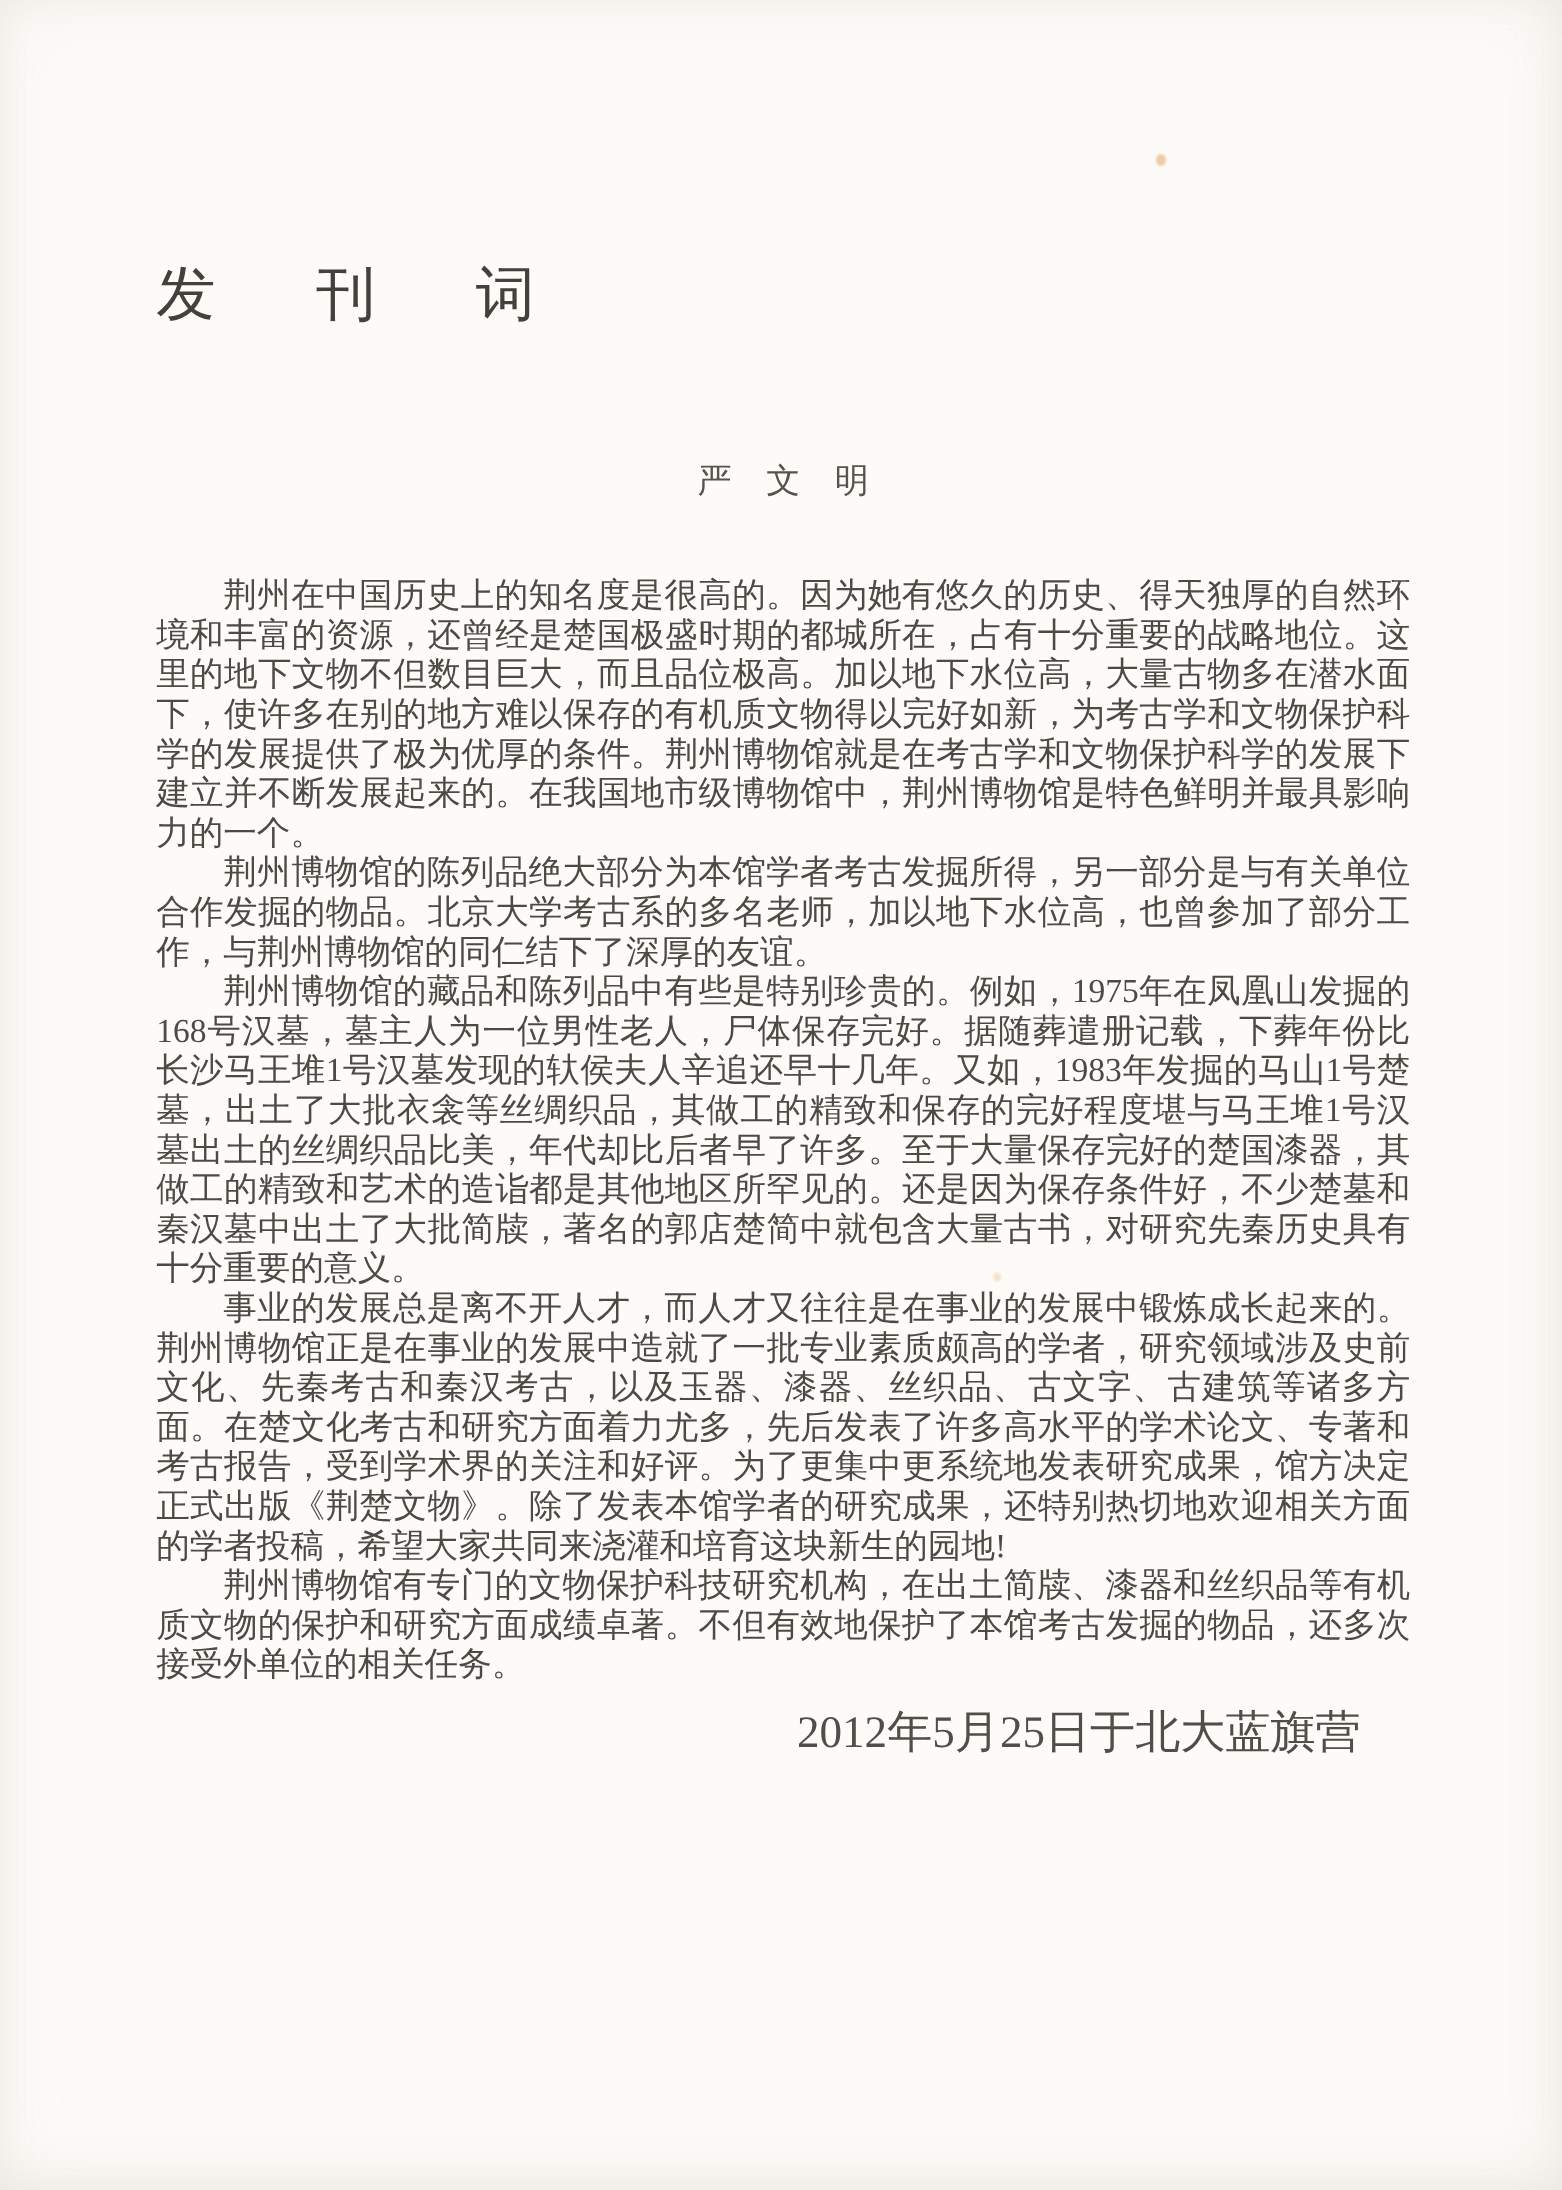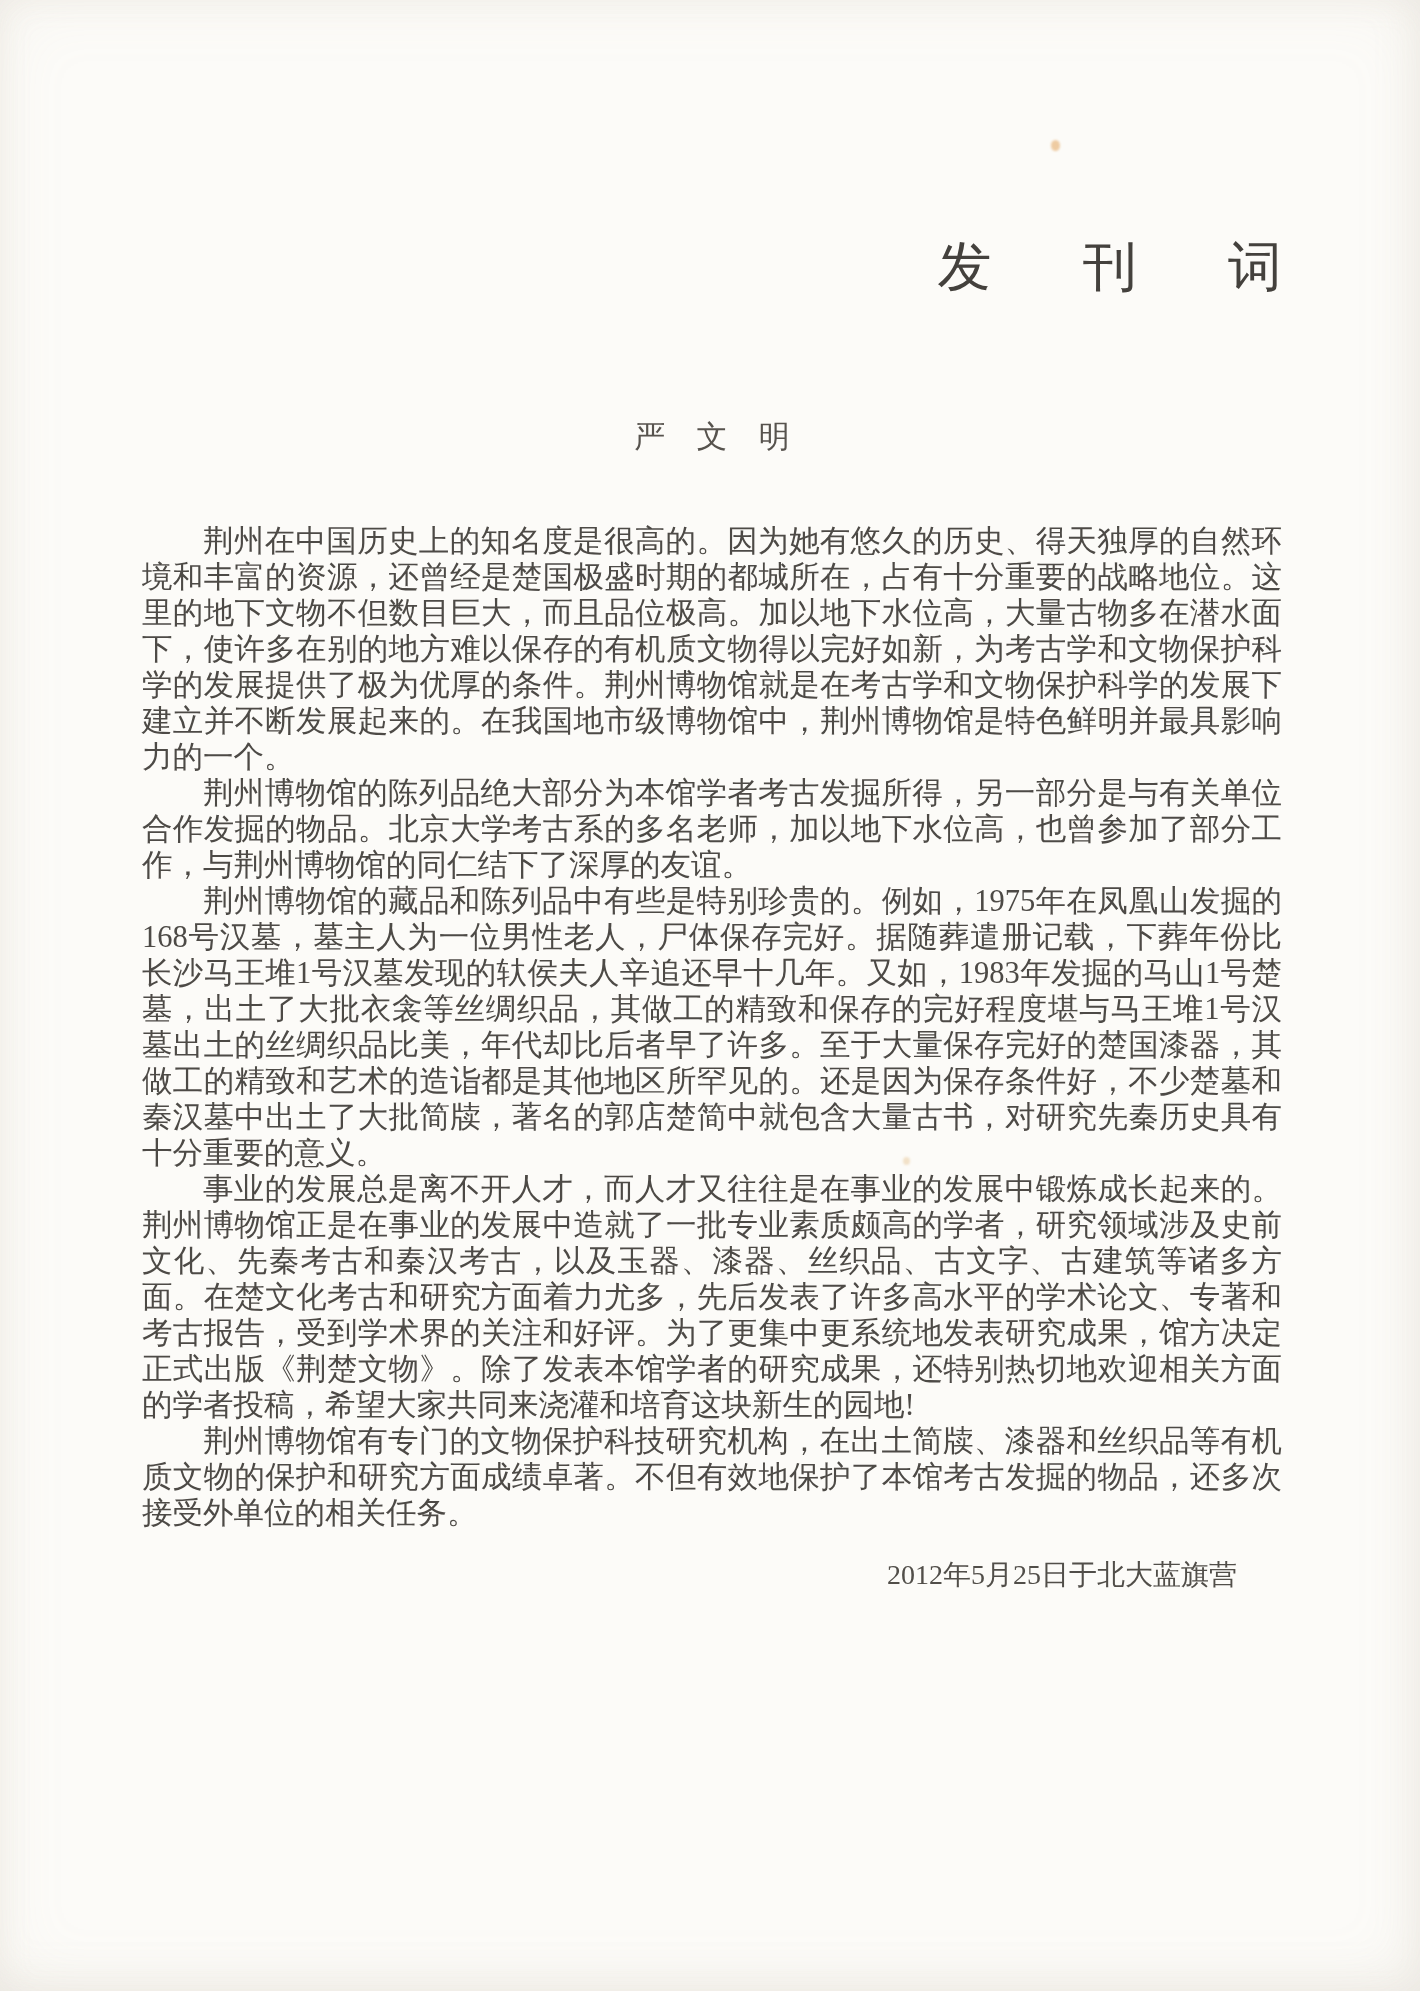--- a/index.html
+++ b/index.html
@@ -22,21 +22,21 @@
     color: #4d4a46;
   }
   .content {
     position: absolute;
     left: 142px;
     top: 0;
     width: 1140px;
   }
   .title {
     margin: 235px 0 0 0;
-    text-align: right;
+    text-align: left;
     font-size: 54px;
     line-height: 64px;
     font-weight: normal;
     letter-spacing: 0.72em;
     margin-right: -0.72em; 
     color: #44413d;
   }
   .author {
     margin-top: 118px;
     text-align: center;
@@ -54,21 +54,21 @@
     color: #4d4a46;
   }
   .body-text p {
     margin: 0;
     text-indent: 2em;
   }
   .dateline {
     margin-top: 20px;
     padding-right: 45px;
     text-align: right;
-    font-size: 28px;
+    font-size: 41px;
     line-height: 47px;
     color: #514e49;
   }
   .scan-speck {
     position: absolute;
     left: 1051px;
     top: 140px;
     width: 9px;
     height: 11px;
     border-radius: 50%;

